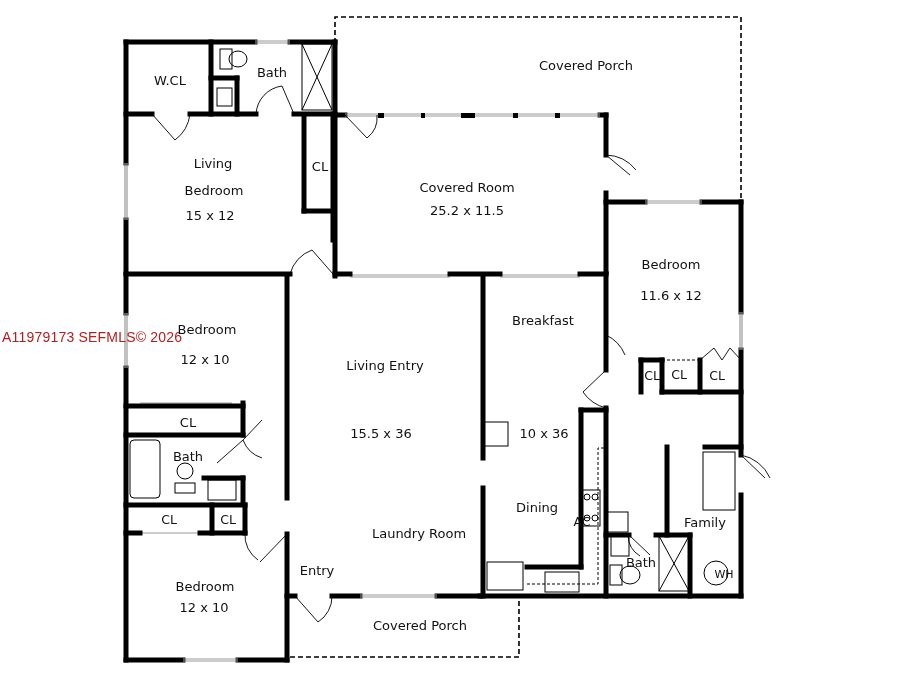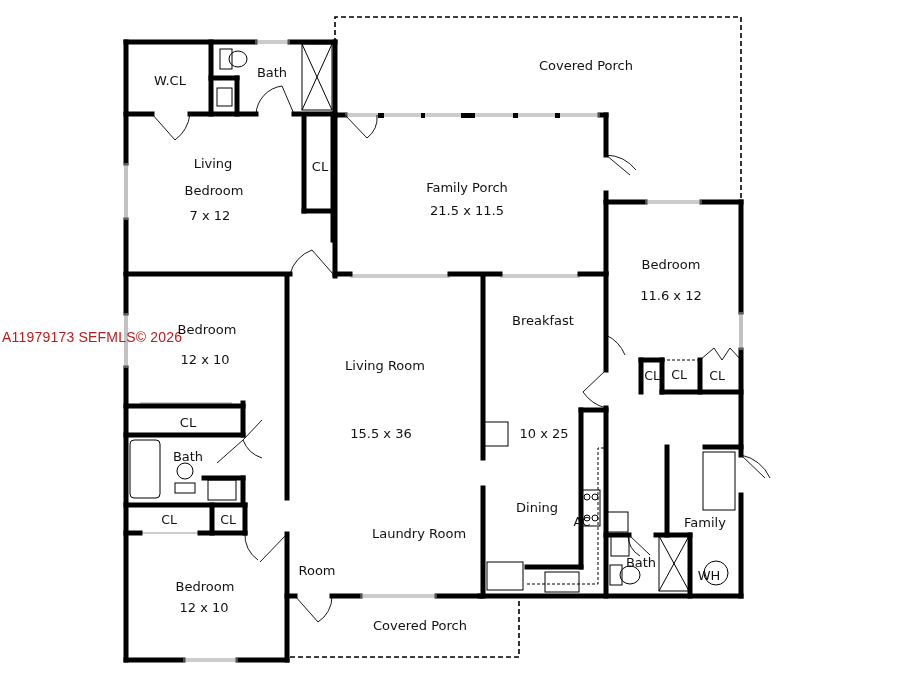--- a/index.html
+++ b/index.html
@@ -199,44 +199,44 @@
     <line x1="662" y1="360" x2="700" y2="360"></line>
   </g>
 </svg>
 
 <div class="wm">A11979173  SEFMLS© 2026</div>
 
 <div class="lbl" style="left:170px;top:74px">W.CL</div>
 <div class="lbl" style="left:272px;top:66px">Bath</div>
 <div class="lbl" style="left:213px;top:157px">Living</div>
 <div class="lbl" style="left:214px;top:184px">Bedroom</div>
-<div class="lbl" style="left:210px;top:209px">7 x 12</div>
+<div class="lbl" style="left:210px;top:209px">15 x 12</div>
 <div class="lbl" style="left:320px;top:160px">CL</div>
 <div class="lbl" style="left:586px;top:59px">Covered Porch</div>
-<div class="lbl" style="left:467px;top:181px">Family Porch</div>
-<div class="lbl" style="left:467px;top:204px">21.5 x 11.5</div>
+<div class="lbl" style="left:467px;top:181px">Covered Room</div>
+<div class="lbl" style="left:467px;top:204px">25.2 x 11.5</div>
 <div class="lbl" style="left:671px;top:258px">Bedroom</div>
 <div class="lbl" style="left:671px;top:289px">11.6 x 12</div>
 <div class="lbl" style="left:207px;top:323px">Bedroom</div>
 <div class="lbl" style="left:205px;top:353px">12 x 10</div>
-<div class="lbl" style="left:385px;top:359px">Living Room</div>
+<div class="lbl" style="left:385px;top:359px">Living Entry</div>
 <div class="lbl" style="left:381px;top:427px">15.5 x 36</div>
 <div class="lbl" style="left:543px;top:314px">Breakfast</div>
-<div class="lbl" style="left:544px;top:427px">10 x 25</div>
+<div class="lbl" style="left:544px;top:427px">10 x 36</div>
 <div class="lbl" style="left:537px;top:501px">Dining</div>
 <div class="lbl sm" style="left:652px;top:370px">CL</div>
 <div class="lbl sm" style="left:679px;top:369px">CL</div>
 <div class="lbl sm" style="left:717px;top:370px">CL</div>
 <div class="lbl" style="left:188px;top:416px">CL</div>
 <div class="lbl" style="left:188px;top:450px">Bath</div>
 <div class="lbl sm" style="left:169px;top:514px">CL</div>
 <div class="lbl sm" style="left:228px;top:514px">CL</div>
 <div class="lbl" style="left:419px;top:527px">Laundry Room</div>
-<div class="lbl" style="left:317px;top:564px">Room</div>
+<div class="lbl" style="left:317px;top:564px">Entry</div>
 <div class="lbl" style="left:205px;top:580px">Bedroom</div>
 <div class="lbl" style="left:204px;top:601px">12 x 10</div>
 <div class="lbl" style="left:420px;top:619px">Covered Porch</div>
 <div class="lbl sm" style="left:582px;top:516px">AC</div>
 <div class="lbl" style="left:705px;top:516px">Family</div>
 <div class="lbl" style="left:641px;top:556px">Bath</div>
-<div class="lbl" style="left:709px;top:569px;font-size:13px">WH</div>
+<div class="lbl" style="left:724px;top:569px;font-size:11px">WH</div>
 
 </div>
 
 </body></html>

